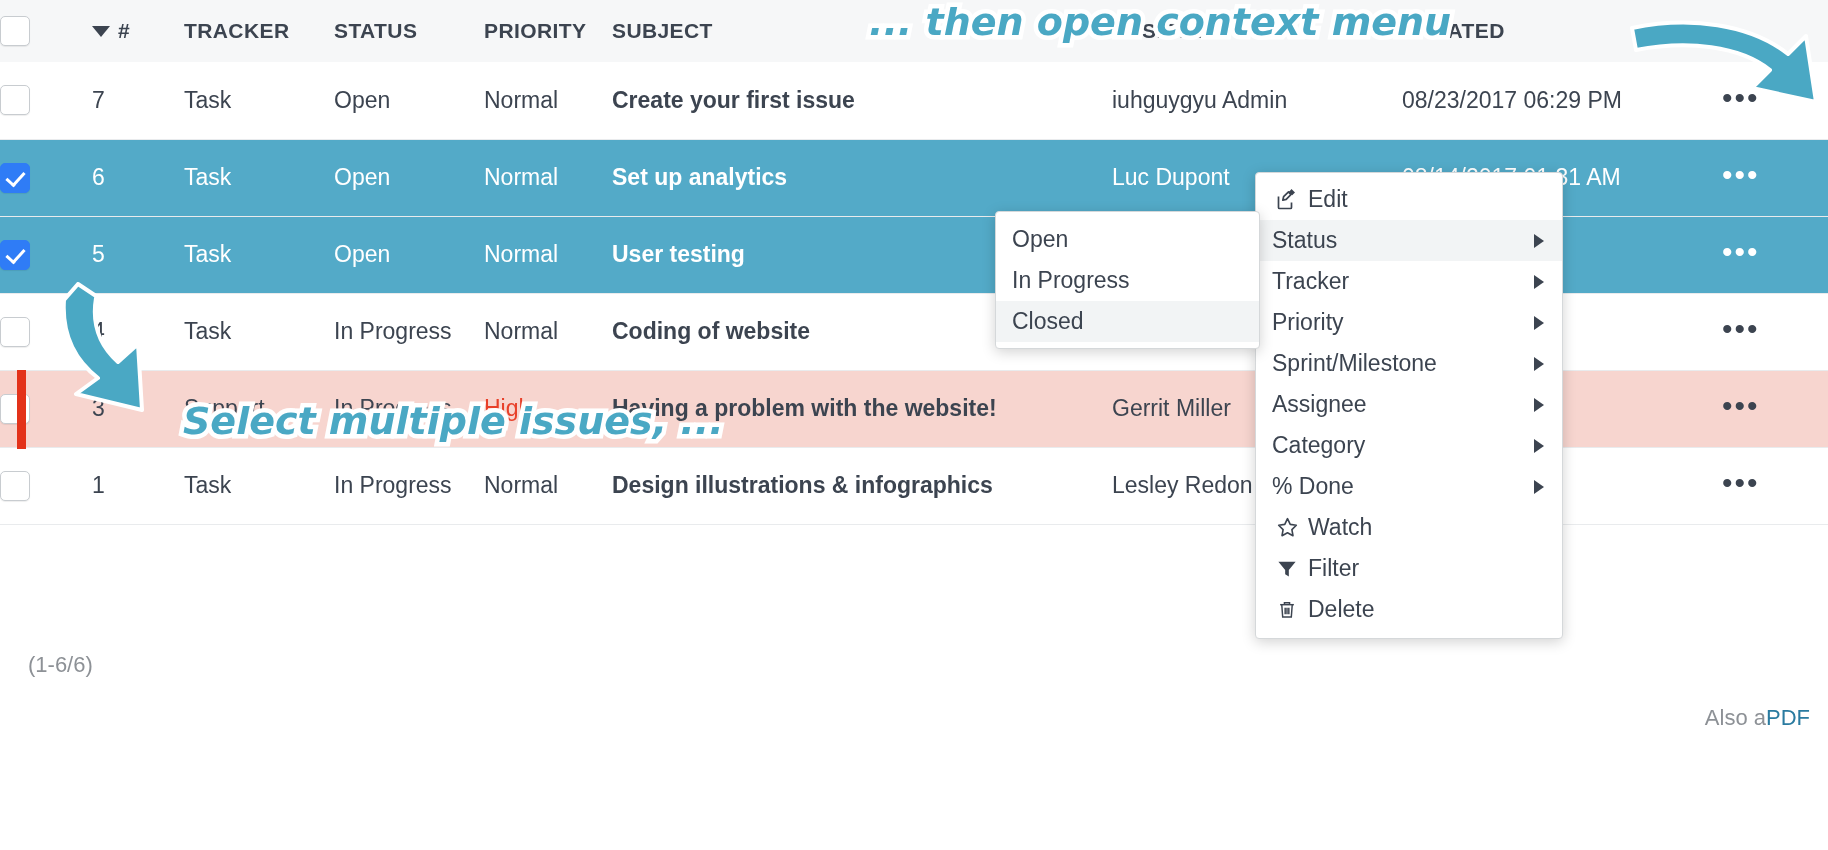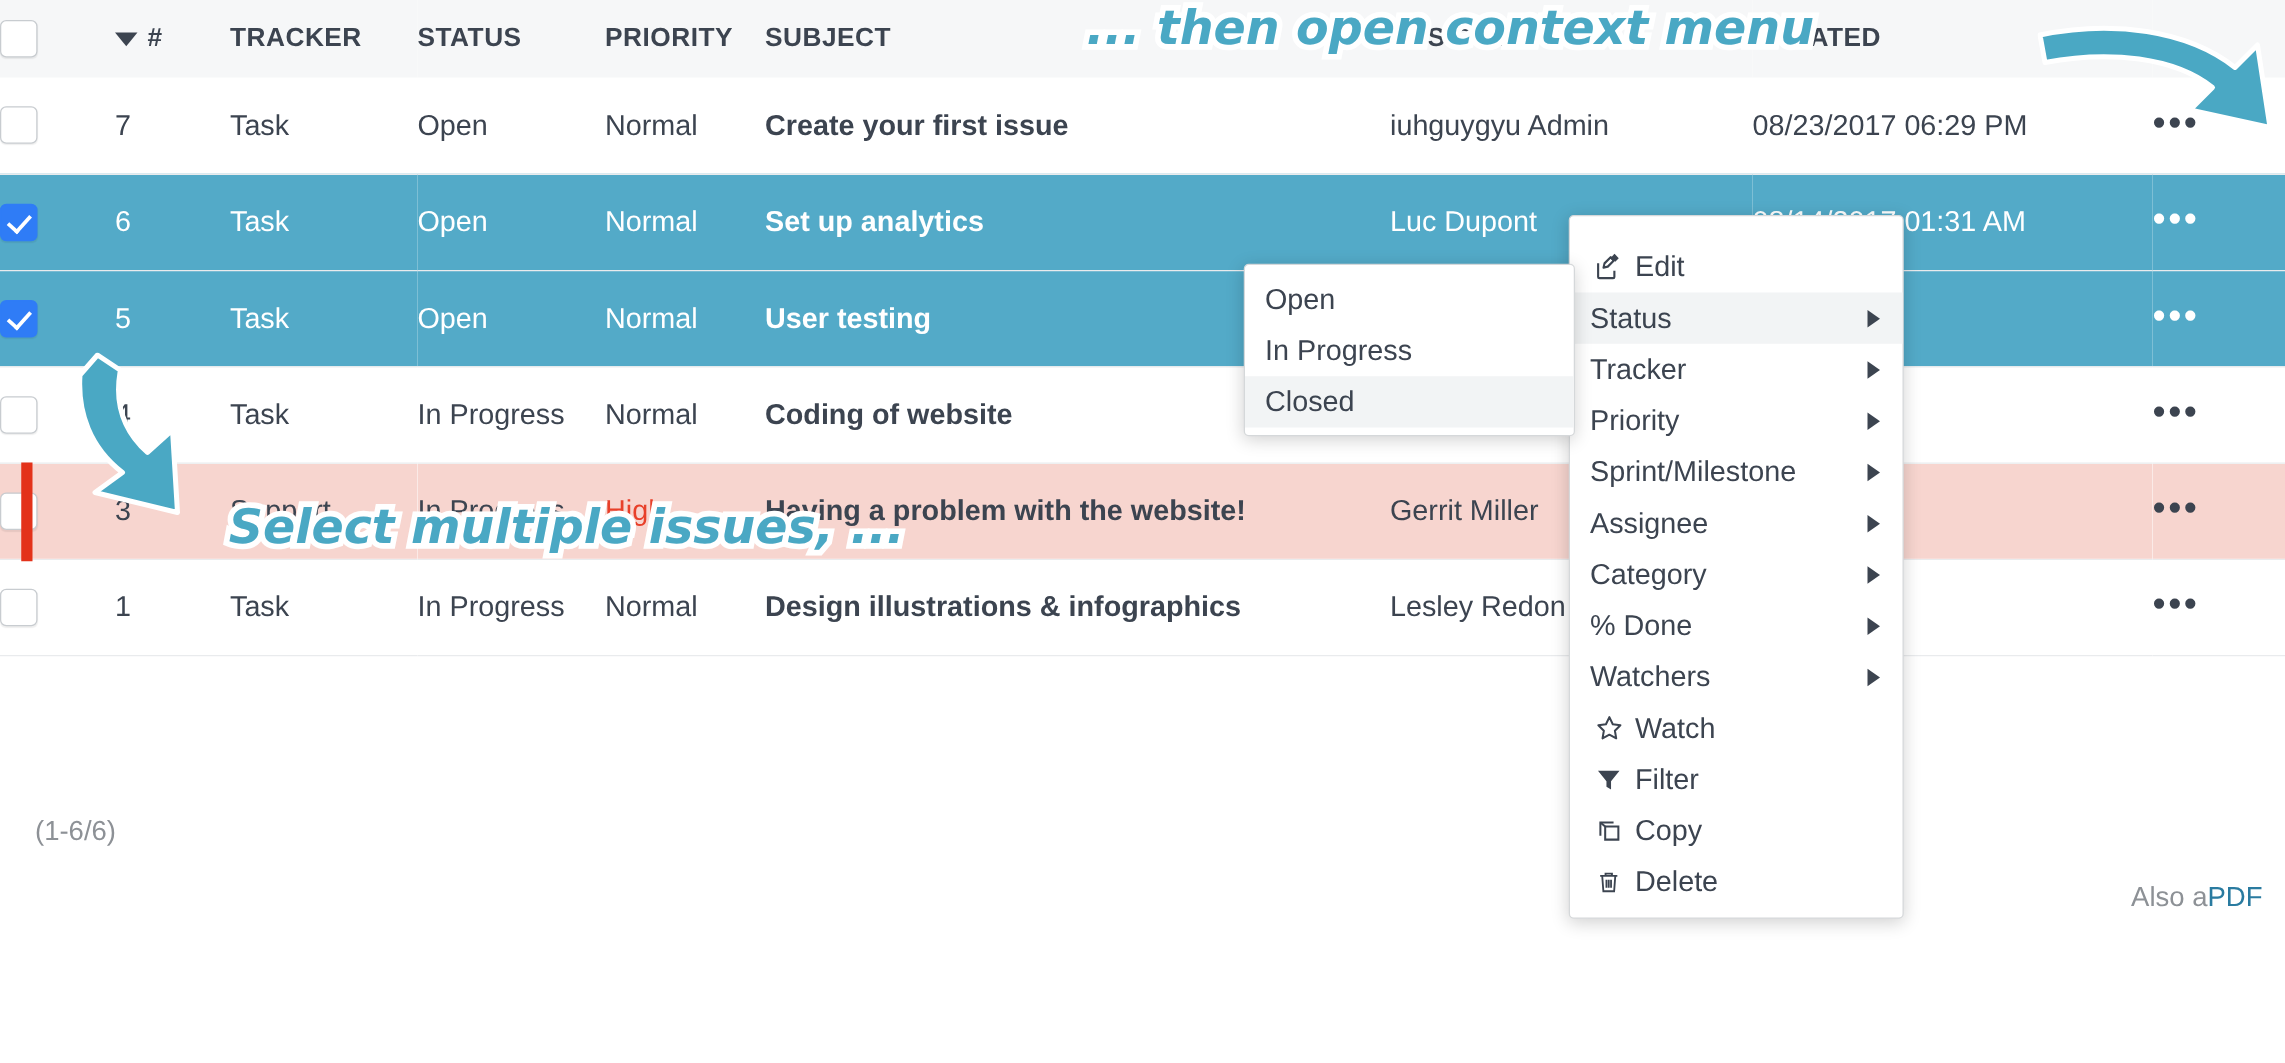--- a/index.html
+++ b/index.html
@@ -95,24 +95,24 @@
   }
   .also{
     position:absolute; right:0px; top:705px; width:1828px;
     text-align:right; padding-right:18px;
     font-size:22px; color:#8d9196;
   }
   .also .lnk{ color:#2a7ba0; }
 
   
   .ctx-menu{
-    position:absolute; left:1255px; top:172px; width:268px;
+    position:absolute; left:1255px; top:172px; width:308px;
     background:#fff; border:1px solid #d5d8da; border-radius:4px;
     box-shadow:0 3px 14px rgba(0,0,0,.18);
-    padding:20px 0 8px 0; z-index:40;
+    padding:6px 0 8px 0; z-index:40;
   }
   .ctx-item{
     height:41px; display:flex; align-items:center;
     padding:0 14px 0 16px; font-size:23px; color:#3c4450;
     position:relative; cursor:pointer; white-space:nowrap;
   }
   .ctx-item.hl{ background:#f2f4f5; }
   .ctx-ico{
     width:30px; display:inline-flex; align-items:center; justify-content:center;
     margin-right:6px;
@@ -353,53 +353,39 @@
     <div class="ctx-item">
       <span class="ctx-label">Category</span>
       <span class="ctx-arrow"></span>
     </div>
 
     <div class="ctx-item">
       <span class="ctx-label">% Done</span>
       <span class="ctx-arrow"></span>
     </div>
 
-    <div class="ctx-item">
-      <span class="ctx-label">Watchers</span>
-      <span class="ctx-arrow"></span>
-    </div>
 
     <div class="ctx-item">
       <span class="ctx-ico">
         <svg width="23" height="23" viewBox="0 0 24 24" fill="none" stroke="#3c4450" stroke-width="1.7" stroke-linejoin="round">
           <path d="M12 2.8l2.85 5.95 6.35.9-4.6 4.5 1.1 6.4L12 17.5l-5.7 3.05 1.1-6.4-4.6-4.5 6.35-.9z"></path>
         </svg>
       </span>
       <span class="ctx-label">Watch</span>
     </div>
 
     <div class="ctx-item">
       <span class="ctx-ico">
         <svg width="22" height="22" viewBox="0 0 24 24" fill="#3c4450">
           <path d="M2.6 4h18.8L14 13v7.2l-4-2.4V13z"></path>
         </svg>
       </span>
       <span class="ctx-label">Filter</span>
     </div>
 
-    <div class="ctx-item">
-      <span class="ctx-ico">
-        <svg width="23" height="23" viewBox="0 0 24 24" fill="none" stroke="#3c4450" stroke-width="1.7">
-          <path d="M8.5 8.5h11v11h-11z"></path>
-          <path d="M15.5 5.2H4.5v11"></path>
-          <path d="M4.5 5.2l4 3.3"></path>
-        </svg>
-      </span>
-      <span class="ctx-label">Copy</span>
-    </div>
 
     <div class="ctx-item">
       <span class="ctx-ico">
         <svg width="22" height="22" viewBox="0 0 24 24" fill="none" stroke="#3c4450" stroke-width="1.6">
           <path d="M4.5 6.2h15"></path>
           <path d="M9.2 6.2V4.2h5.6v2"></path>
           <path d="M6.3 6.2l1 13.4h9.4l1-13.4"></path>
           <path d="M10 9.5v7M14 9.5v7M12 9.5v7"></path>
         </svg>
       </span>

